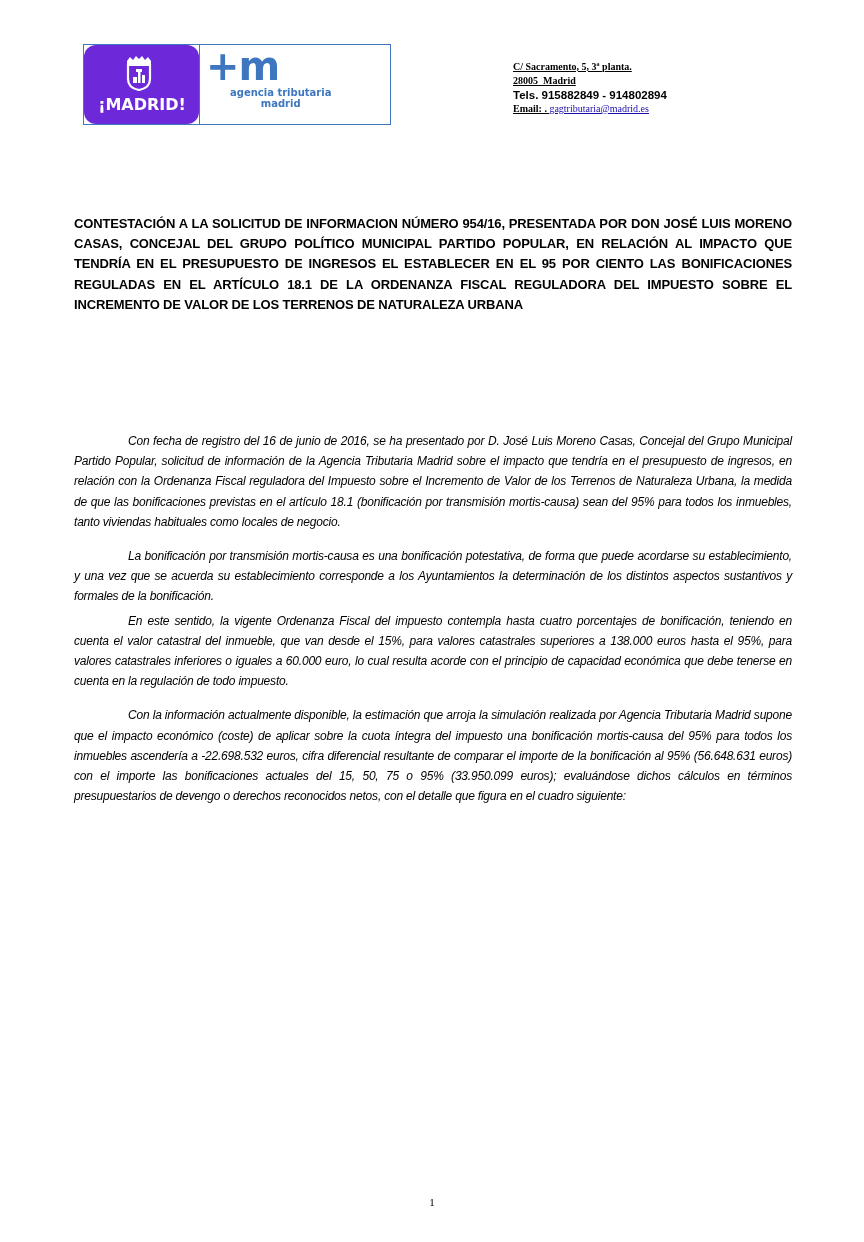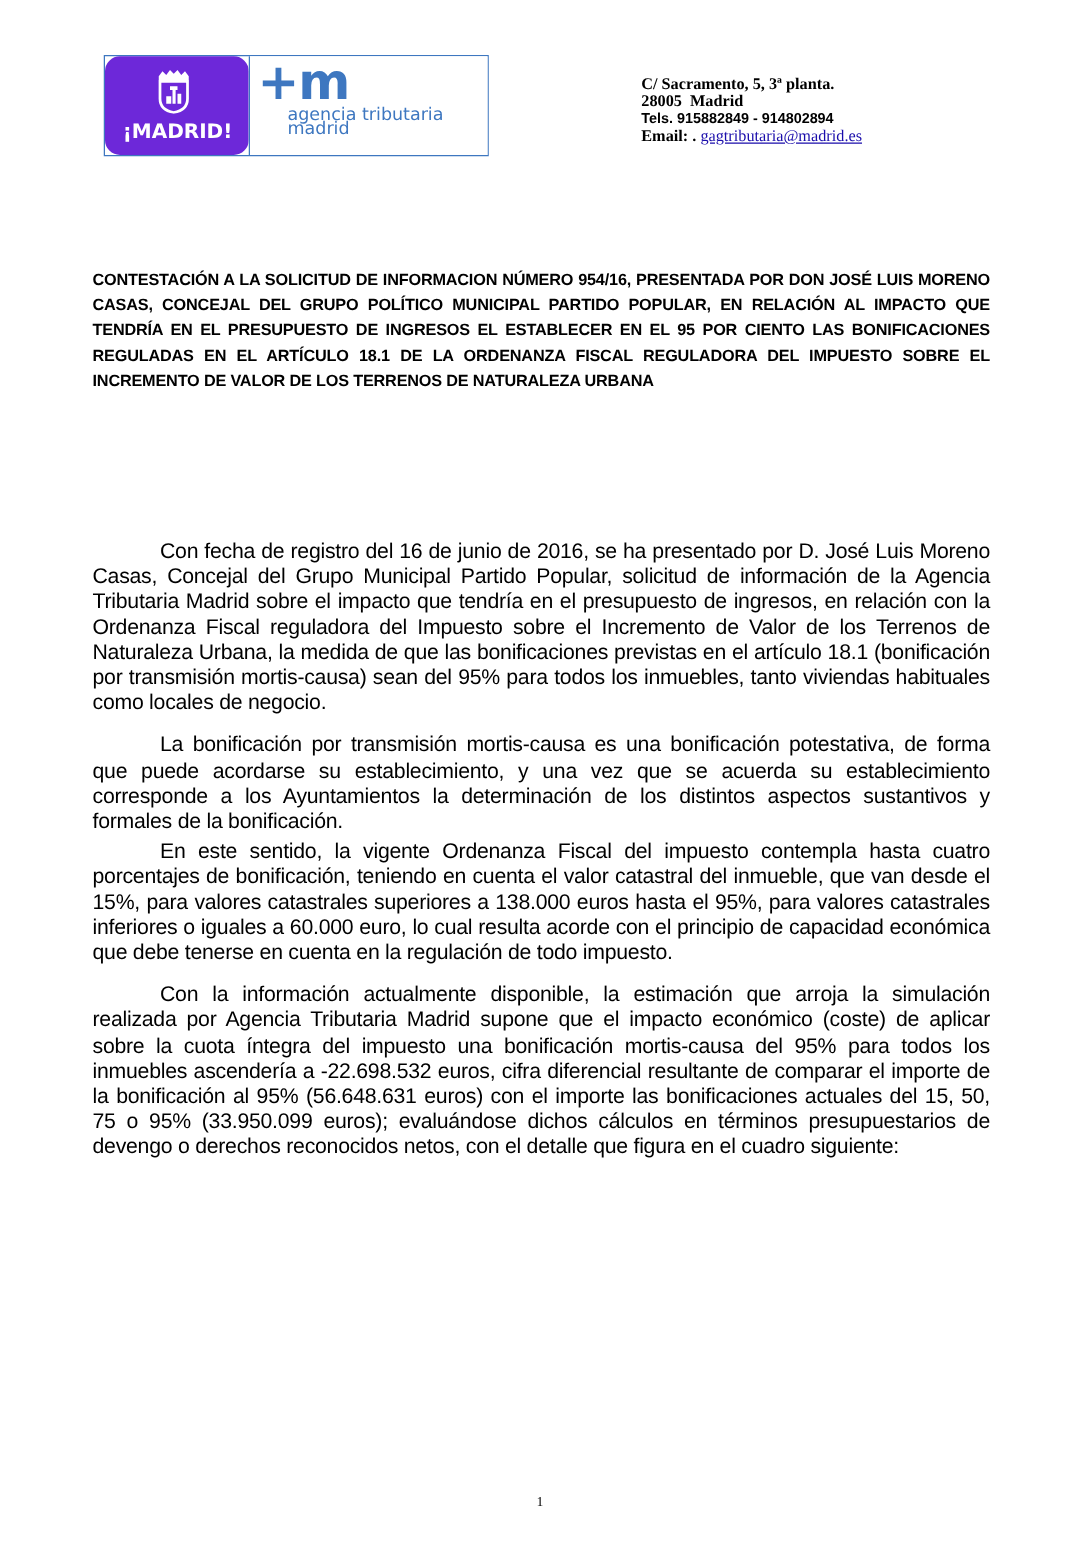--- a/index.html
+++ b/index.html
@@ -6,34 +6,34 @@
   body { width: 864px; height: 1242px; position: relative; overflow: hidden; }
   .page { position: absolute; left: 0; top: 0; width: 864px; height: 1242px; background: #fff; }
 
   
   .logo { position: absolute; left: 83px; top: 44px; width: 308px; height: 81px; border: 1px solid #3e77c0; display: flex; box-sizing: border-box; }
   .logo-left { width: 115px; height: 100%; background: #6d28d9; position: relative; border-radius: 12px; }
   .logo-right { flex: 1; background: #fff; border-left: 1px solid #3e77c0; position: relative; }
   .crest { position: absolute; left: 40px; top: 10px; width: 30px; height: 36px; }
   .madrid-text { position: absolute; left: 8px; top: 50px; width: 100px; text-align: center; color: #fff; font-family: "DejaVu Sans", sans-serif; font-weight: bold; font-size: 16px; letter-spacing: 0px; }
   .plusm { position: absolute; left: 6px; top: -4px; color: #3e77c0; font-family: "DejaVu Sans", sans-serif; font-weight: bold; font-size: 40px; line-height: 50px; letter-spacing: -1px; }
-  .agency-name { position: absolute; left: 30px; top: 42px; color: #3e77c0; font-family: "DejaVu Sans", sans-serif; font-weight: normal; font-size: 14px; line-height: 11px; }
+  .agency-name { position: absolute; left: 30px; top: 42px; color: #3e77c0; font-family: "DejaVu Sans", sans-serif; font-weight: bold; font-size: 10px; line-height: 11px; text-align: center; }
 
   
   .addr { position: absolute; left: 513px; top: 60px; font-family: "Liberation Serif", serif; color: #000; }
   .addr .title { font-weight: bold; font-size: 16px; line-height: 18px; }
-  .addr .line { font-weight: bold; font-size: 13px; line-height: 14px; }
+  .addr .line { font-weight: bold; font-size: 10px; line-height: 14px; text-decoration: underline; }
   .addr .tel { font-family: "Liberation Sans", sans-serif; font-weight: bold; font-size: 11.5px; line-height: 14px; }
   .addr .email-link { color: #1a0dab; text-decoration: underline; font-weight: normal; }
 
   
   .subject { position: absolute; left: 74px; top: 214px; width: 718px; font-family: "Liberation Sans", sans-serif; font-weight: bold; font-size: 13px; line-height: 20.2px; text-align: justify; text-align-last: left; color: #000; letter-spacing: -0.15px; }
 
   
-  .body { position: absolute; left: 74px; top: 431px; width: 718px; font-family: "Liberation Sans", sans-serif; font-size: 17px; line-height: 20.2px; color: #000; letter-spacing: -0.2px; }
+  .body { position: absolute; left: 74px; top: 431px; width: 718px; font-family: "Liberation Sans", sans-serif; font-size: 12px; line-height: 20.2px; color: #000; letter-spacing: -0.2px; font-style: italic; }
   .body p { margin: 0 0 14px 0; text-indent: 54px; text-align: justify; }
   .body p.p2 { margin-bottom: 4px; }
 
   .page-number { position: absolute; left: 0; width: 864px; top: 1196px; text-align: center; font-family: "Liberation Serif", serif; font-size: 11px; color: #000; }
 </style>
 </head>
 <body>
 
 <div class="page">
 

